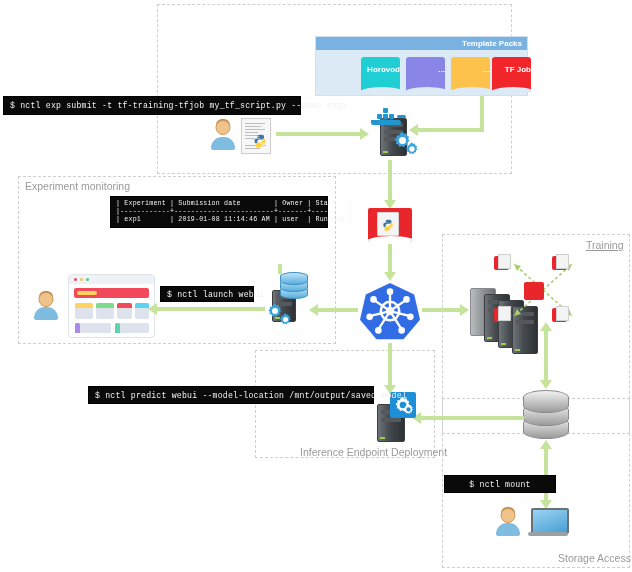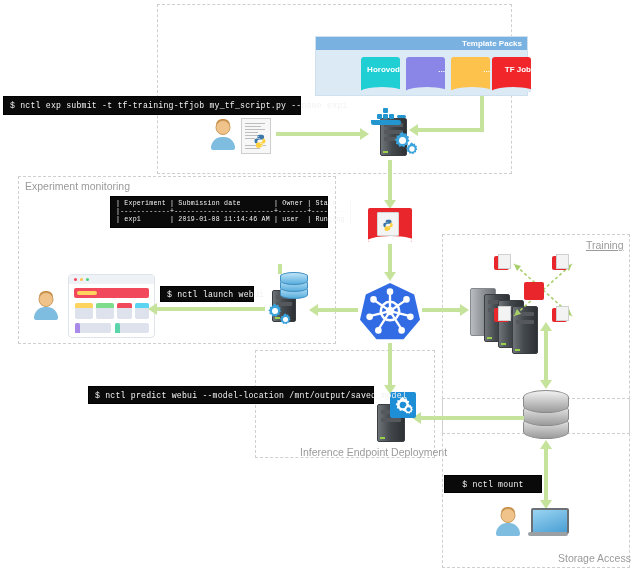--- a/index.html
+++ b/index.html
@@ -363,21 +363,21 @@
     <div class="ring" style="top:0px;height:21px;"></div>
   </div>
 
   <div class="arrow" style="left:420px;top:416px;width:104px;height:4px;"></div>
   <div class="ah ah-l" style="left:412px;top:412px;"></div>
 
   <div class="arrow" style="left:544px;top:444px;width:4px;height:58px;"></div>
   <div class="ah ah-u" style="left:540px;top:440px;"></div>
   <div class="ah ah-d" style="left:540px;top:500px;"></div>
 
-  <div class="term" style="left:444px;top:475px;width:98px;height:18px;
+  <div class="term" style="left:444px;top:475px;width:112px;height:18px;
        justify-content:center;">$ nctl mount</div>
 
   <div class="user" style="left:495px;top:508px;width:26px;height:28px;">
     <div class="hair"></div>
       <div class="head"></div>
       <div class="body"></div>
   </div>
   <div class="laptop" style="left:528px;top:508px;width:40px;height:28px;">
     <div class="lp-screen"></div>
     <div class="lp-base"></div>

